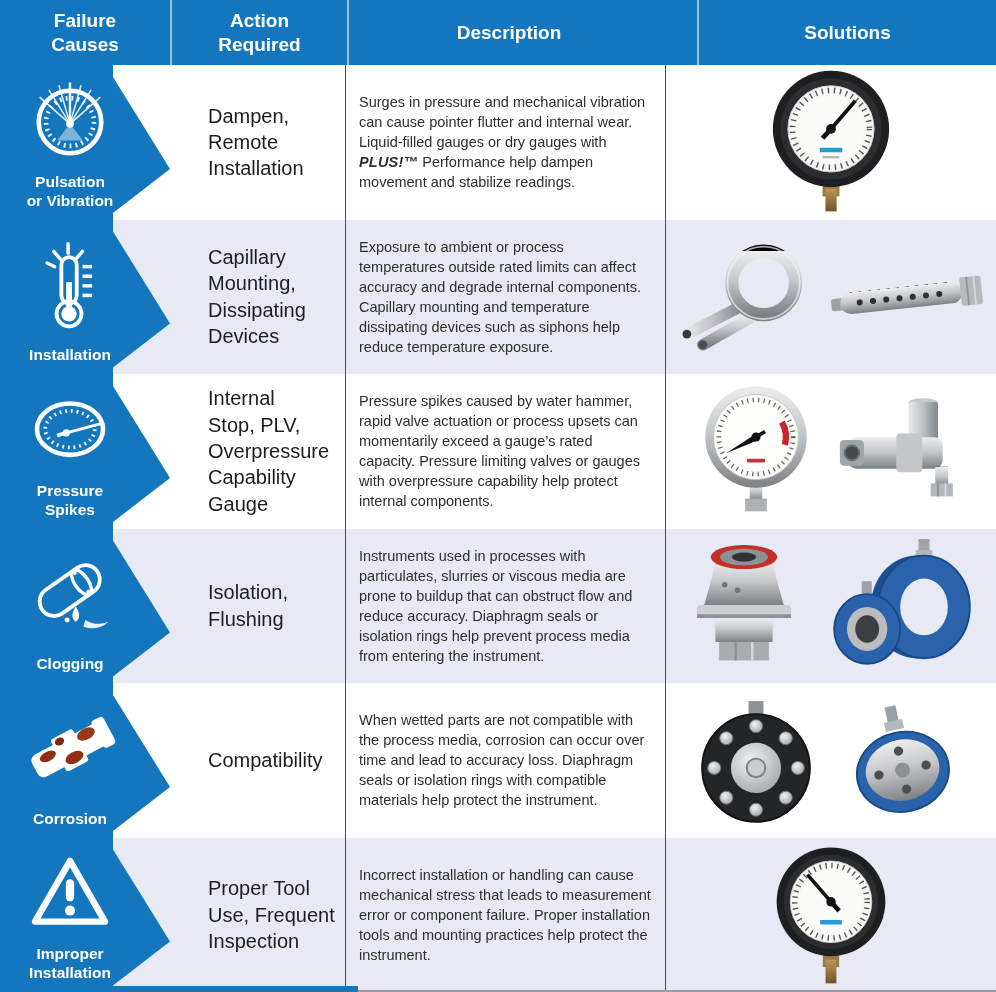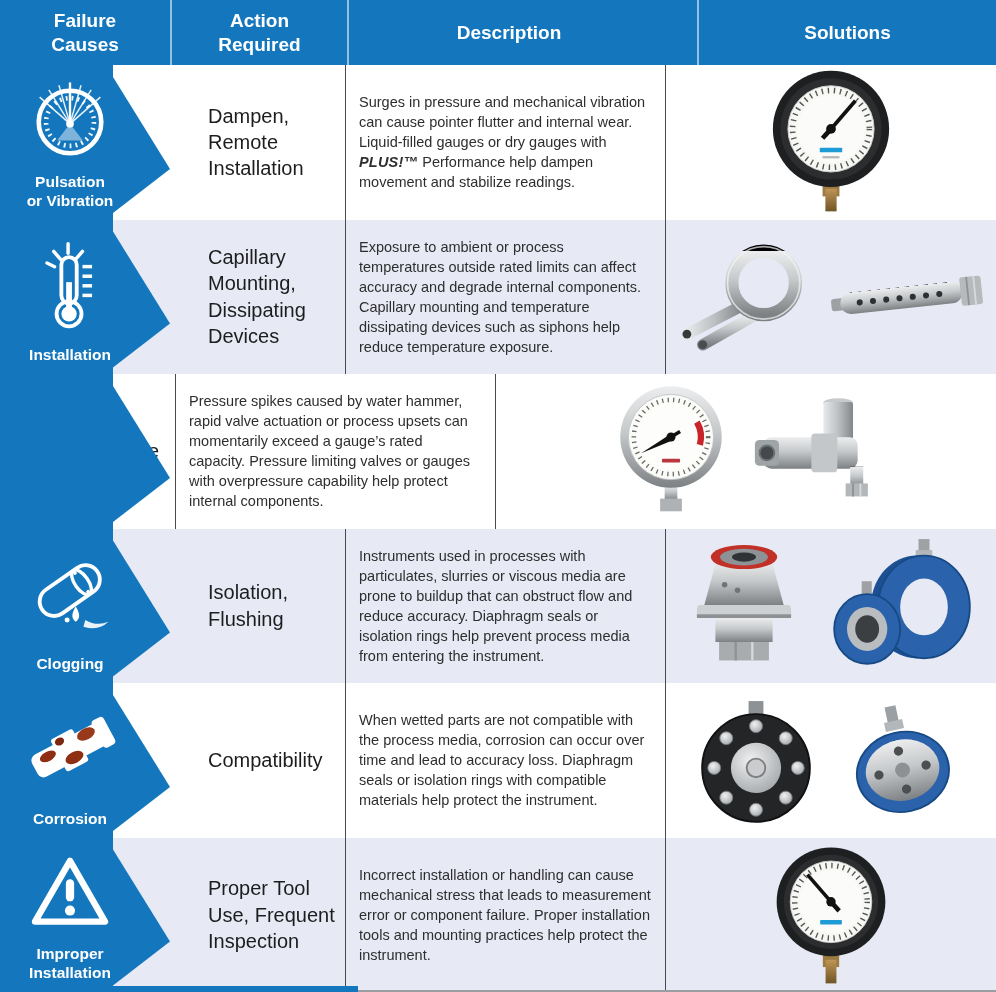--- a/index.html
+++ b/index.html
@@ -190,20 +190,33 @@
             </g>
             <rect x="146" y="24" width="24" height="32" rx="3" fill="#b6babc"></rect>
             <line x1="154" y1="24" x2="154" y2="56" stroke="#8e9294" stroke-width="2"></line>
             <line x1="162" y1="24" x2="162" y2="56" stroke="#d7dadb" stroke-width="2"></line>
           </g>
         </svg>
       </div>
     </div>
 
     <div class="row">
+      <div class="cell cause-cell">
+        <div class="icon">
+          <svg width="96" height="88" viewBox="0 0 100 96">
+            <ellipse cx="50" cy="46" rx="36" ry="28" stroke="#fff" stroke-width="5" fill="none"></ellipse>
+            <ellipse cx="50" cy="46" rx="27" ry="20" stroke="#fff" stroke-width="4" fill="none" stroke-dasharray="2 4.2" opacity=".95"></ellipse>
+            <line x1="46" y1="50" x2="84" y2="40" stroke="#fff" stroke-width="3"></line>
+            <line x1="46" y1="50" x2="36" y2="53" stroke="#fff" stroke-width="4"></line>
+            <circle cx="46" cy="50" r="4" fill="#fff"></circle>
+          </svg>
+        </div>
+        <div class="cause-label">Pressure
+Spikes</div>
+      </div>
       <div class="cell action-cell">
         <span>Internal
 Stop, PLV,
 Overpressure
 Capability
 Gauge</span>
       </div>
       <div class="cell desc-cell">
         <p><span>Pressure spikes caused by water hammer, rapid valve actuation or process upsets can momentarily exceed a gauge’s rated capacity. Pressure limiting valves or gauges with overpressure capability help protect internal components.</span><b><i></i></b><span></span></p>
       </div>

